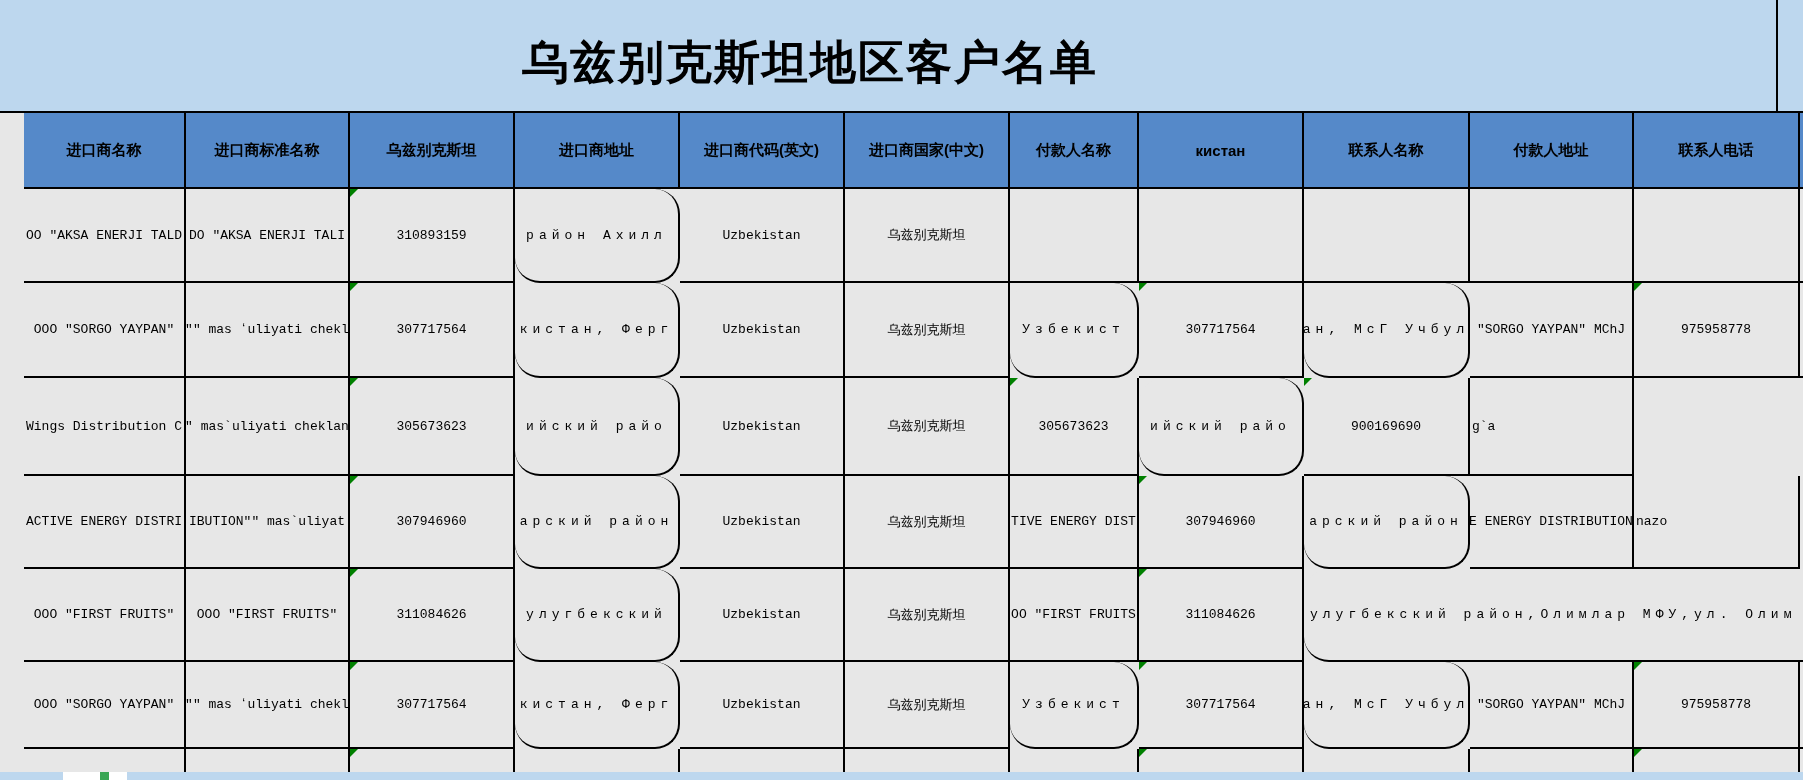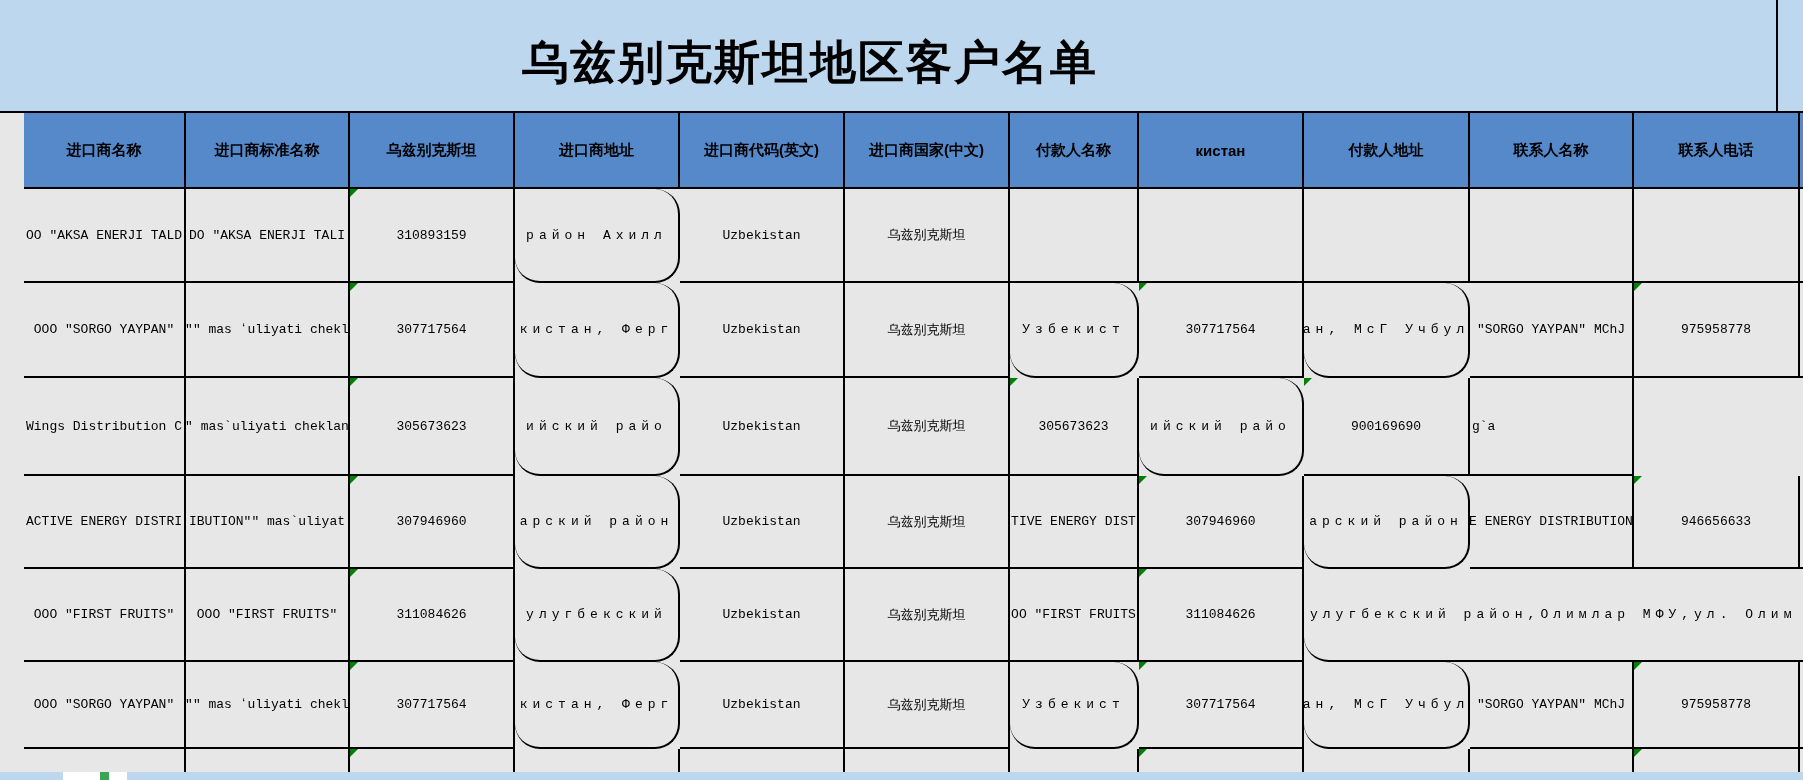--- a/index.html
+++ b/index.html
@@ -66,22 +66,22 @@
 
   <div class="row header-row" style="height:76px">
     <div class="cell">进口商名称</div>
     <div class="cell">进口商标准名称</div>
     <div class="cell">乌兹别克斯坦</div>
     <div class="cell">进口商地址</div>
     <div class="cell">进口商代码(英文)</div>
     <div class="cell">进口商国家(中文)</div>
     <div class="cell">付款人名称</div>
     <div class="cell">кистан</div>
+    <div class="cell">联系人名称</div>
     <div class="cell">付款人地址</div>
-    <div class="cell">联系人名称</div>
     <div class="cell">联系人电话</div>
     <div class="cell"></div>
   </div>
 
   <div class="row" style="height:94px">
     <div class="cell mono">OO "AKSA ENERJI TALD</div>
     <div class="cell mono">DO "AKSA ENERJI TALI</div>
     <div class="cell mono">
         <span class="tri"></span>
         <span>310893159</span>
@@ -153,24 +153,20 @@
     <div class="cell mono cyr">арский район</div>
     <div class="cell mono">Uzbekistan</div>
     <div class="cell zh">乌兹别克斯坦</div>
     <div class="cell mono">TIVE ENERGY DIST</div>
     <div class="cell mono">
         <span class="tri"></span>
         <span>307946960</span>
       </div>
     <div class="cell mono cyr">арский район</div>
     <div class="cell mono">E ENERGY DISTRIBUTION</div>
-    <div class="cell mono">
-        <span class="tri"></span>
-        <span>946656633</span>
-      </div>
     <div class="cell mono sliver">nazo</div>
   </div>
 
   <div class="row" style="height:93px">
     <div class="cell mono">ООО "FIRST FRUITS"</div>
     <div class="cell mono">ООО "FIRST FRUITS"</div>
     <div class="cell mono">
         <span class="tri"></span>
         <span>311084626</span>
       </div>

